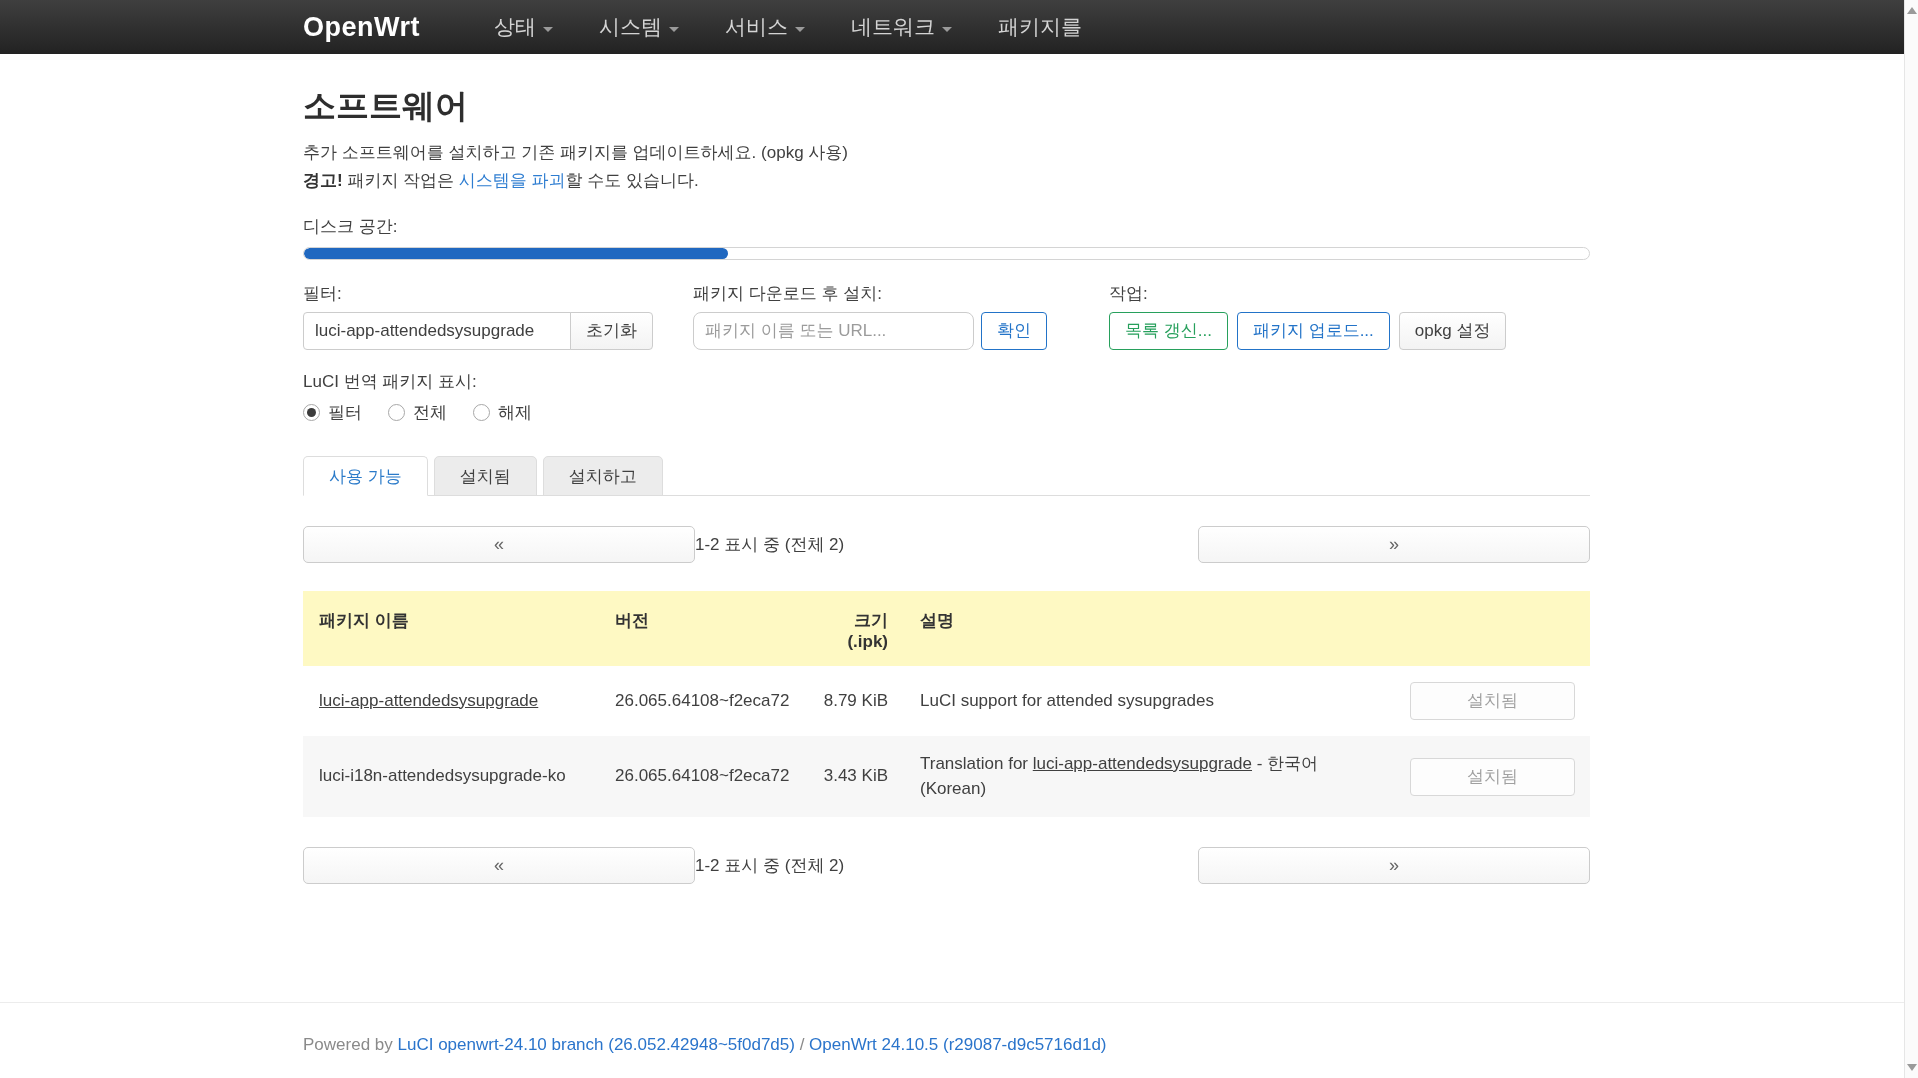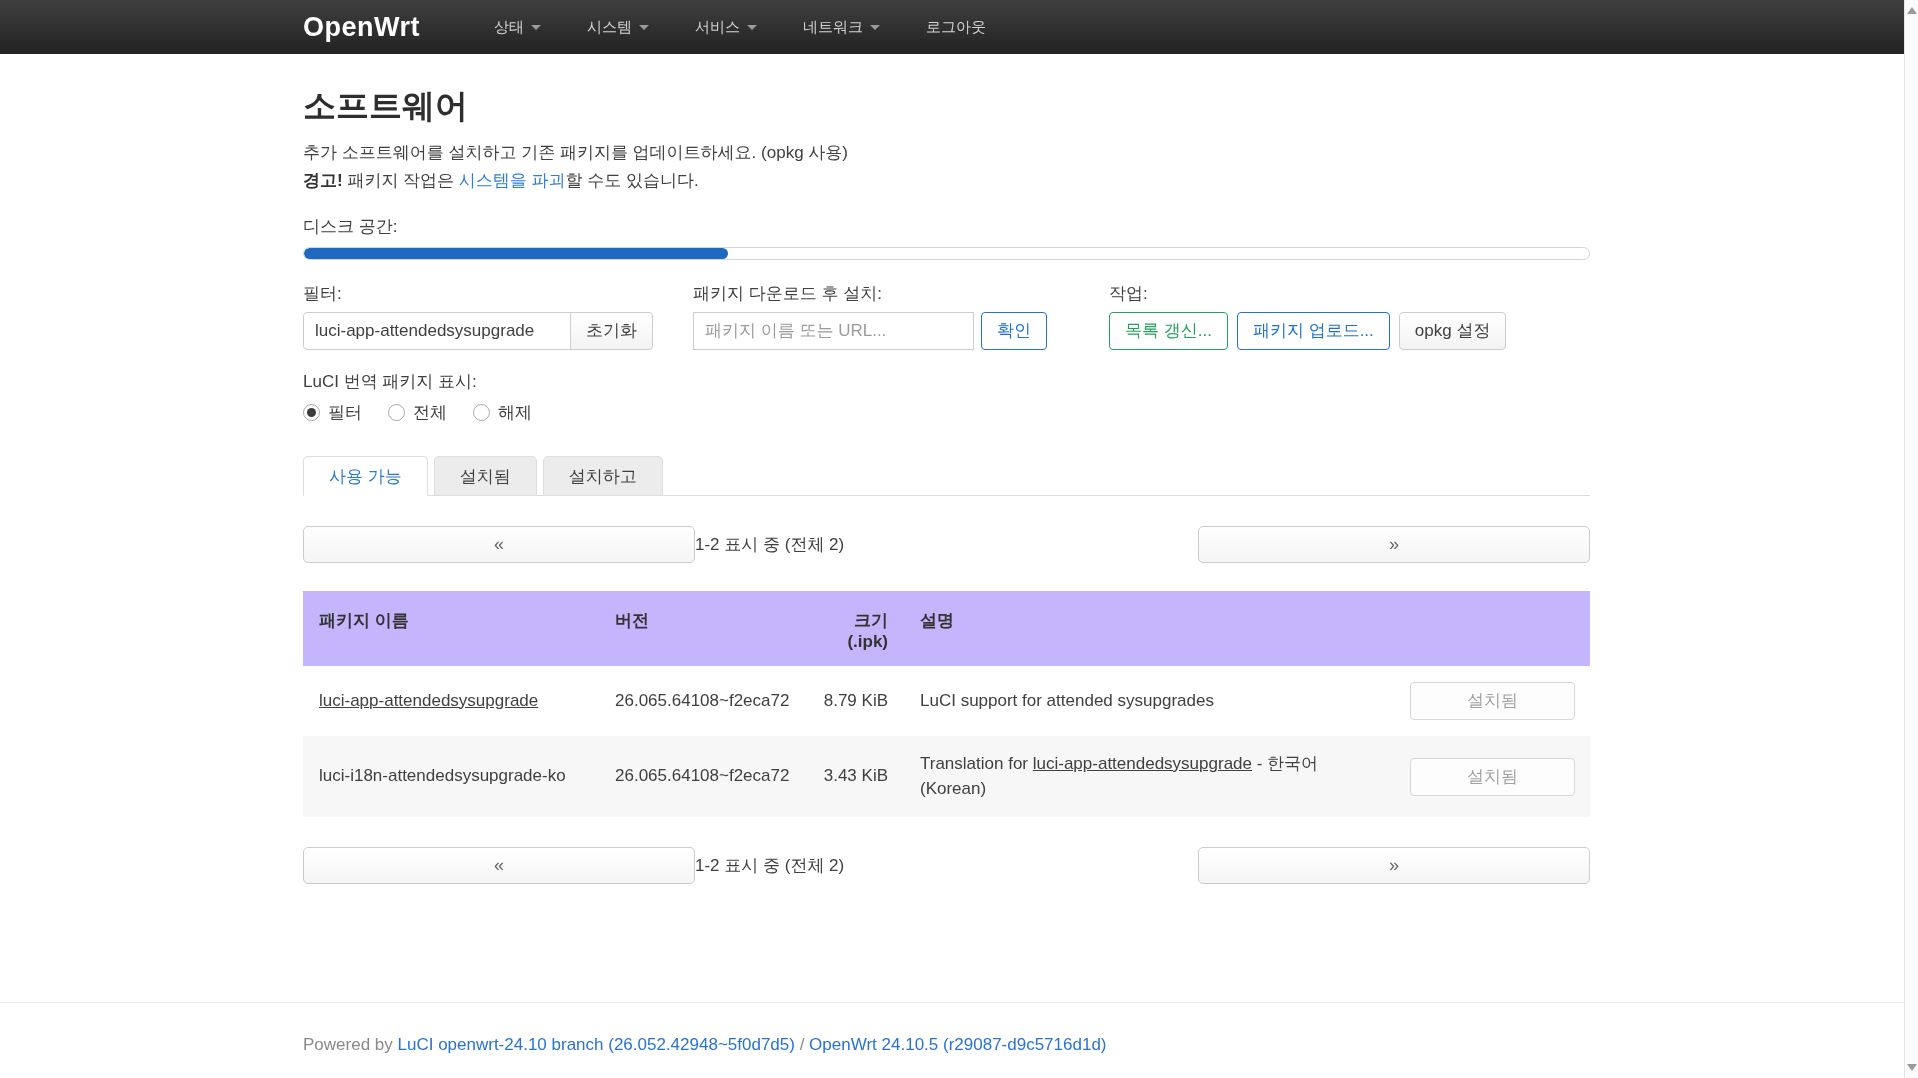--- a/index.html
+++ b/index.html
@@ -10,38 +10,38 @@
     font-family:"Liberation Sans", sans-serif; font-size:17px;
   }
   
   .navbar {
     height:54px; width:100%;
     background:linear-gradient(#3f3f3f,#222222);
     display:flex; align-items:center;
   }
   .navbar-inner { width:1287px; margin-left:303px; display:flex; align-items:center; }
   .brand { color:#ffffff; font-size:27px; font-weight:bold; letter-spacing:0.5px; margin-right:60px; cursor:pointer;text-align:center; }
-  .nav-item { color:#d4d4d4; font-size:15px; padding:0 14px; margin-right:18px; cursor:pointer; white-space:nowrap; }
+  .nav-item { color:#d4d4d4; font-size:21px; padding:0 14px; margin-right:18px; cursor:pointer; white-space:nowrap; }
   .caret { display:inline-block; width:0; height:0; border-left:5px solid transparent; border-right:5px solid transparent; border-top:5px solid #9a9a9a; margin-left:7px; vertical-align:2px; }
   
   .container { width:1287px; margin-left:303px; }
   h2.page-title { margin:30px 0 12px; font-size:33px; font-weight:bold; color:#2e2e2e; }
   .subtitle { margin:0; line-height:1.45; }
   .warning { margin:3px 0 0; line-height:1.45; }
   .warning b { color:#333; }
   a.link { color:#2e7dd1; text-decoration:none; cursor:pointer; }
   
   .disk { margin-top:22px; }
   .disk-line { line-height:1.45; }
   .bar { margin-top:7px; width:100%; height:13px; border:1px solid #d4d4d4; border-radius:7px; background:#fff; overflow:hidden; }
   .bar-fill { height:100%; background:#2068c0; border-radius:7px; }
   
   .controls { margin-top:22px; display:flex; align-items:flex-start;gap:12px; }
   .ctrl-label { margin-bottom:7px; }
-  .txt { height:38px; border:1px solid #ccc; border-radius:0; padding:0 11px; font-size:17px; color:#404040; font-family:"Liberation Sans", sans-serif; background:#fff; outline:none; }
+  .txt { height:38px; border:1px solid #ccc; border-radius:8px; padding:0 11px; font-size:17px; color:#404040; font-family:"Liberation Sans", sans-serif; background:#fff; outline:none; }
   .txt::placeholder { color:#9b9b9b; }
   .btn { height:38px; padding:0 15px; border:1px solid #ccc; border-radius:4px;
          background:linear-gradient(#ffffff,#f3f3f3); color:#404040; font-size:17px;
          font-family:"Liberation Sans", sans-serif; cursor:pointer; white-space:nowrap; }
   .btn-blue  { background:#fff; border:1px solid #2273c8; color:#2273c8; }
   .btn-green { background:#fff; border:1px solid #27a05c; color:#27a05c; }
   .btn-disabled { background:#fdfdfd; border:1px solid #d8d8d8; color:#a0a0a0; cursor:default; }
   .group { display:flex; }
   .group .txt { width:281px; border-radius:4px 0 0 4px; }
   .group .btn { border-radius:0 4px 4px 0; margin-left:-1px; }
@@ -63,21 +63,21 @@
          border-radius:5px 5px 0 0; margin-right:6px; margin-bottom:-1px; color:#404040; cursor:pointer; }
   .tab.active { background:#fff; color:#2a7ac9; border-bottom-color:#fff; }
   
   .pager { margin-top:30px; display:flex; align-items:center; }
   .pager .btn-page { width:392px; height:37px; border:1px solid #ccc; border-radius:5px;
          background:linear-gradient(#ffffff,#f5f5f5); color:#666; font-size:18px; cursor:pointer;
          font-family:"Liberation Sans", sans-serif; }
   .pager .status { flex:1; text-align:left; color:#404040; }
   
   table.pkg-table { margin-top:28px; width:100%; border-collapse:collapse; table-layout:fixed; }
-  .pkg-table th { text-align:left; font-weight:bold; color:#333; padding:18px 16px 14px; vertical-align:top; background:#c4b5fd; }
+  .pkg-table th { text-align:left; font-weight:bold; color:#333; padding:18px 16px 14px; vertical-align:top; background:#fef9c3; }
   .pkg-table td { padding:16px; vertical-align:middle; line-height:1.45; }
   .pkg-table .col-name { width:296px; }
   .pkg-table .col-ver  { width:185px; }
   .pkg-table .col-size { width:120px; text-align:right; }
   .pkg-table .col-desc { width:490px; }
   .pkg-table .col-act  { width:196px; }
   .pkg-table tbody tr.odd  { background:#ffffff; }
   .pkg-table tbody tr.even { background:#f7f7f7; }
   a.pkg-link { color:#404040; text-decoration:underline; cursor:pointer; }
   .btn-installed { width:165px; }
@@ -95,21 +95,21 @@
 </head>
 <body>
 
 <div class="navbar">
   <div class="navbar-inner">
     <span class="brand">OpenWrt</span>
     <span class="nav-item"><span>상태</span><span class="caret"></span></span>
     <span class="nav-item"><span>시스템</span><span class="caret"></span></span>
     <span class="nav-item"><span>서비스</span><span class="caret"></span></span>
     <span class="nav-item"><span>네트워크</span><span class="caret"></span></span>
-    <span class="nav-item"><span>로그아웃</span></span>
+    <span class="nav-item"><span>패키지를</span></span>
   </div>
 </div>
 
 <div class="container">
 
   <h2 class="page-title">소프트웨어</h2>
   <p class="subtitle">추가 소프트웨어를 설치하고 기존 패키지를 업데이트하세요. (opkg 사용)</p>
   <p class="warning"><b>경고!</b><span> 패키지 작업은 </span><a class="link">시스템을 파괴</a><span>할 수도 있습니다.</span></p>
 
   <div class="disk">

